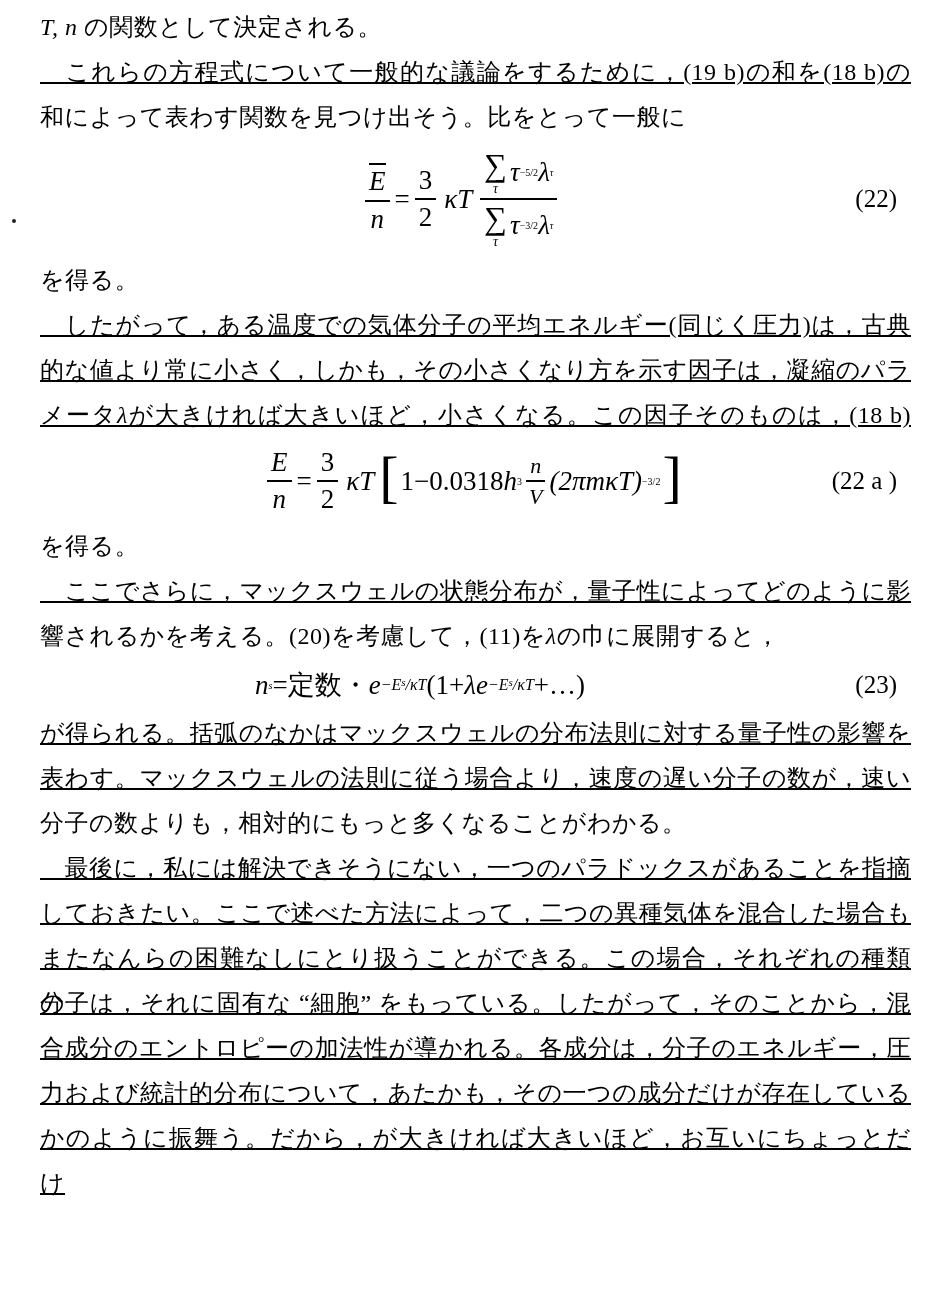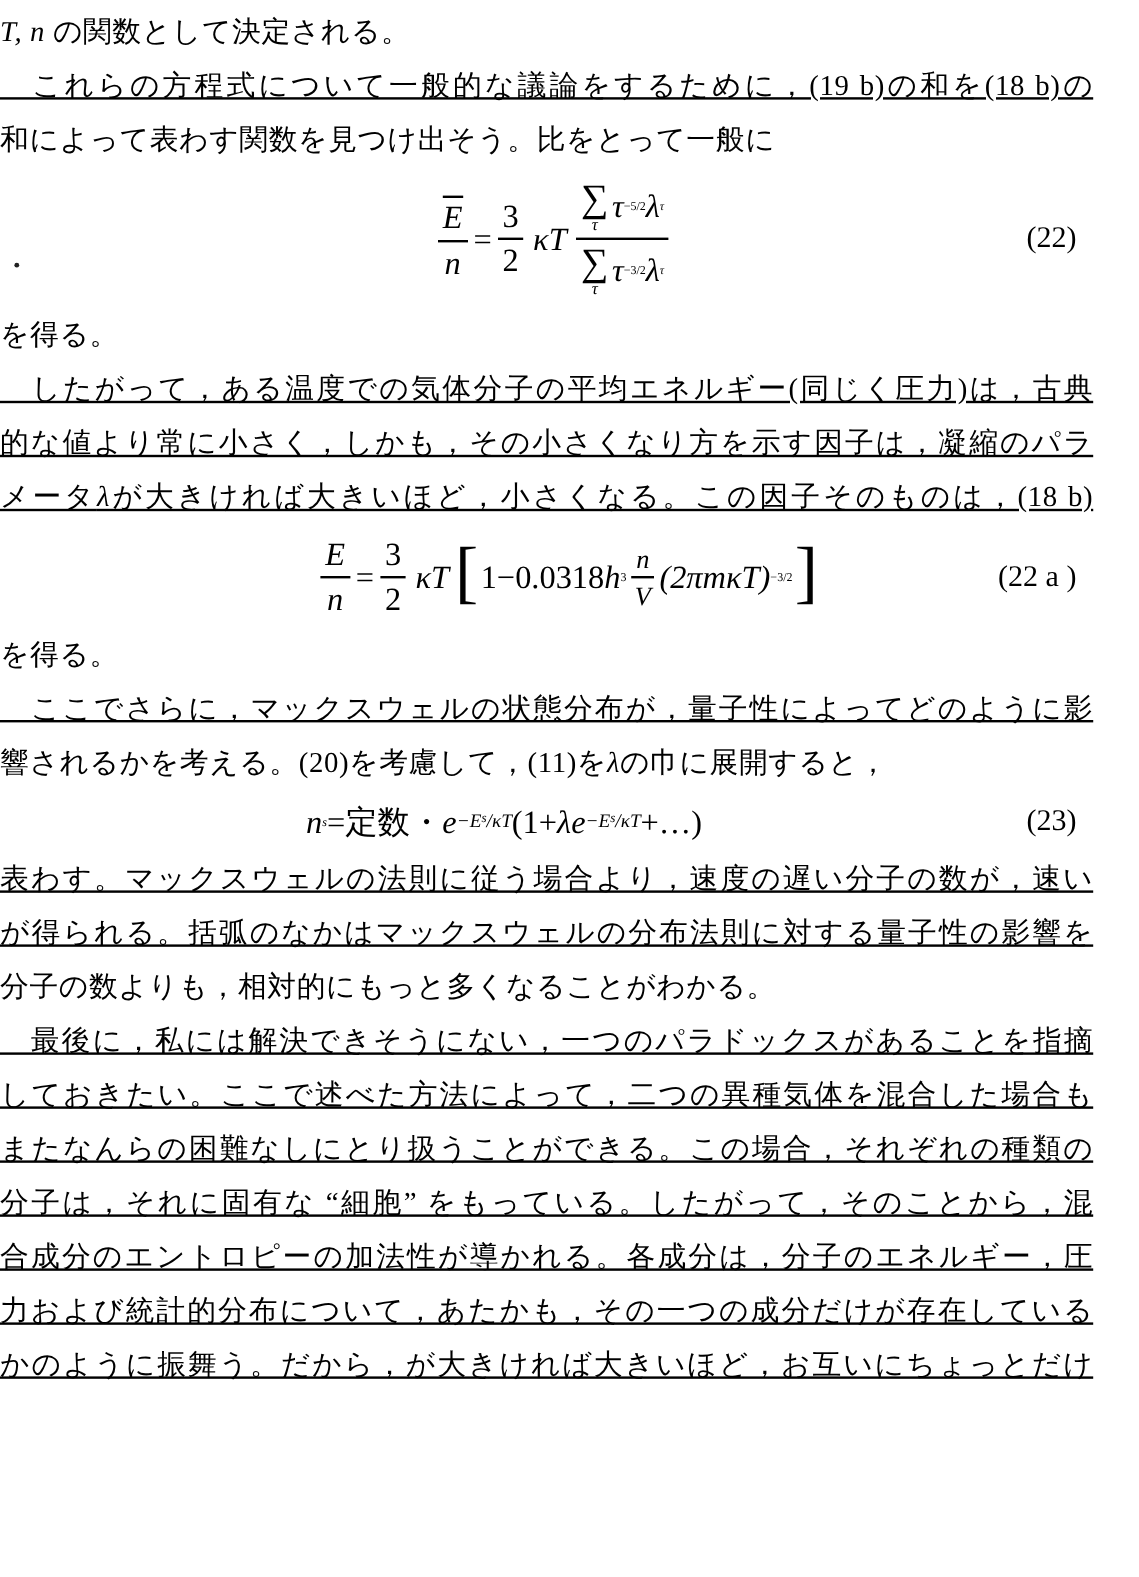--- a/index.html
+++ b/index.html
@@ -6,21 +6,21 @@
   body{
     width:949px;height:1314px;
     background:#ffffff;color:#000000;
     font-family:"Liberation Serif","DejaVu Serif",serif;
     overflow:hidden;
   }
   .page{position:relative;width:949px;height:1314px;background:#ffffff;}
   .speck{position:absolute;left:12px;top:219px;width:4px;height:4px;background:#222;border-radius:50%;}
 
   
-  .text-block{padding-right:38px;}
+  .text-block{padding-left:40px;padding-right:38px;}
   .text-block.first{padding-top:5px;}
   .tline{
     font-size:24px;line-height:45px;height:45px;
     white-space:nowrap;overflow:visible;
     letter-spacing:0.5px;
   }
   .tline.j{white-space:normal;text-align:justify;text-align-last:justify;text-decoration:underline;}
   .mi{font-style:italic;}
   .msup{font-style:italic;font-size:14px;vertical-align:7px;letter-spacing:0;}
   .msub{font-style:italic;font-size:14px;vertical-align:-5px;letter-spacing:0;}
@@ -153,22 +153,22 @@
       <span>(1+</span>
       <span class="mi">λ</span>
         <span class="mi">e</span>
         <span class="exp"><span>−E</span><span class="exps">s</span><span>/κT</span></span>
       <span>+…)</span>
     </span>
     <span class="eq-num">(23)</span>
   </div>
 
   <div class="text-block">
+      <div class="tline j"><span class="">が得られる。括弧のなかはマックスウェルの分布法則に対する量子性の影響を</span></div>
       <div class="tline j"><span class="">表わす。マックスウェルの法則に従う場合より，速度の遅い分子の数が，速い</span></div>
-      <div class="tline j"><span class="">が得られる。括弧のなかはマックスウェルの分布法則に対する量子性の影響を</span></div>
       <div class="tline"><span class="">分子の数よりも，相対的にもっと多くなることがわかる。</span></div>
       <div class="tline j"><span class="">　最後に，私には解決できそうにない，一つのパラドックスがあることを指摘</span></div>
       <div class="tline j"><span class="">しておきたい。ここで述べた方法によって，二つの異種気体を混合した場合も</span></div>
       <div class="tline j"><span class="">またなんらの困難なしにとり扱うことができる。この場合，それぞれの種類の</span></div>
       <div class="tline j"><span class="">分子は，それに固有な “細胞” をもっている。したがって，そのことから，混</span></div>
       <div class="tline j"><span class="">合成分のエントロピーの加法性が導かれる。各成分は，分子のエネルギー，圧</span></div>
       <div class="tline j"><span class="">力および統計的分布について，あたかも，その一つの成分だけが存在している</span></div>
       <div class="tline j"><span class="">かのように振舞う。だから，が大きければ大きいほど，お互いにちょっとだけ</span></div>
     </div>
 </div>

